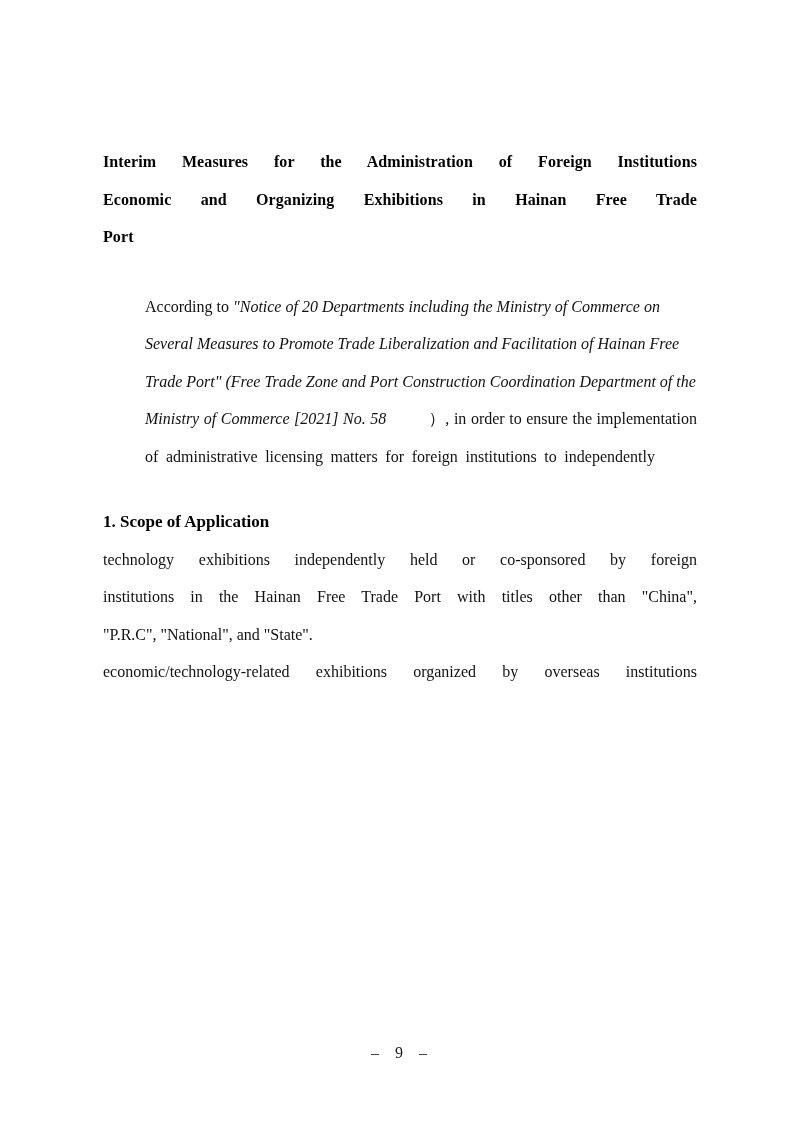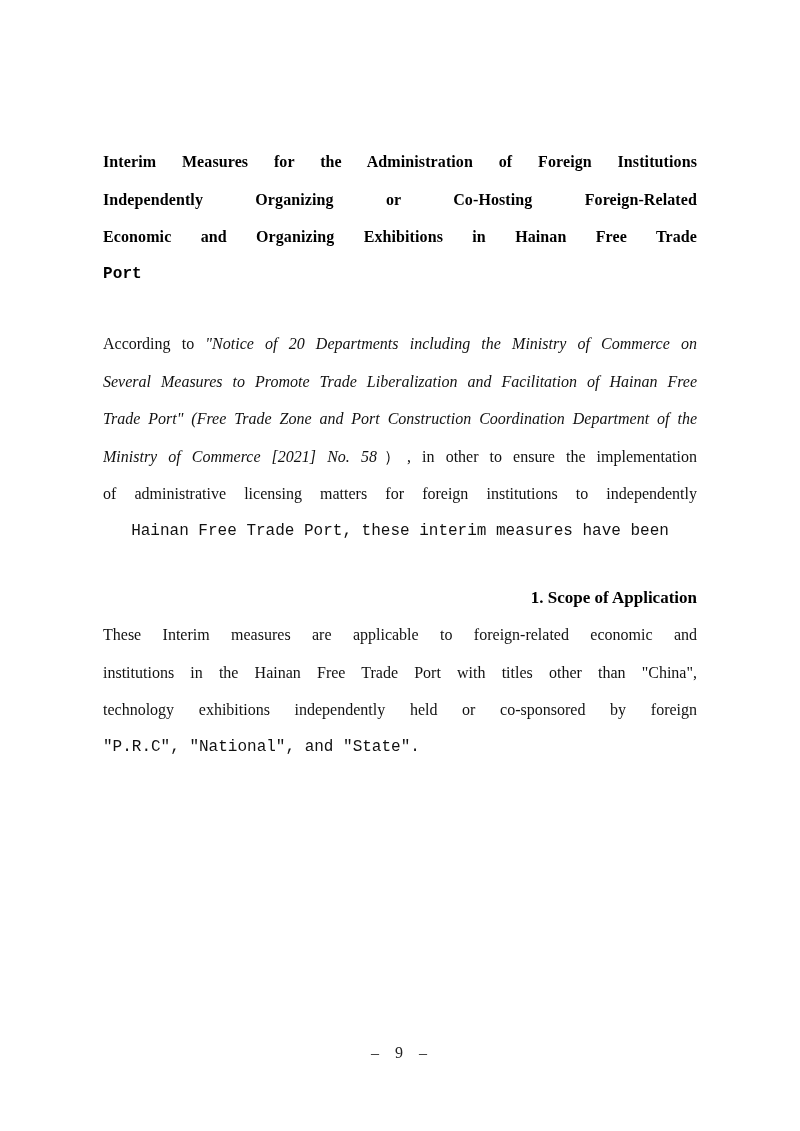--- a/index.html
+++ b/index.html
@@ -26,49 +26,49 @@
     display: block;
     width: 100%;
     line-height: 37.5px;
     text-align: justify;
     text-align-last: justify;
     white-space: normal;
     overflow: hidden;
     max-height: 38px;
   }
   .jline.last {
-    text-align: center;
+    text-align: right;
     text-align-last: left;
-    font-family: Liberation Mono, monospace;
   }
   .title-block {
     font-size: 16px;
     font-weight: bold;
     color: #000000;
     letter-spacing: 0.1px;
   }
   .body-text {
     font-size: 16px;
   }
   .intro-block {
     margin-top: 32px;
   }
   .section-heading {
     margin-top: 28px;
     font-size: 17px;
     font-weight: bold;
     color: #000000;
     line-height: 37.5px;
-    text-align: right;
+    text-align: left;
   }
   .it {
     font-style: italic;
   }
   .rm {
     font-style: normal;
+    margin-left: 42px;
   }
   .footer {
     position: absolute;
     left: 0;
     top: 1041px;
     width: 100%;
     text-align: center;
     font-size: 16px;
     color: #222222;
     letter-spacing: 2px;
@@ -77,44 +77,42 @@
   }
 </style>
 </head>
 <body>
 
 <div class="page">
   <div class="content">
 
     <div class="title-block">
       <div class="jline">Interim Measures for the Administration of Foreign Institutions</div>
-      <div class="jline">Independently Organizing or Co-Hosting Foreign-Related</div>
       <div class="jline">Economic and Organizing Exhibitions in Hainan Free Trade</div>
       <div class="jline last">Port</div>
     </div>
 
     <div class="intro-block body-text">
       <div class="jline"><span class="rm">According to </span><span class="it">"Notice of 20 Departments including the Ministry of Commerce on</span><span class="rm"></span></div>
       <div class="jline"><span class="rm"></span><span class="it">Several Measures to Promote Trade Liberalization and Facilitation of Hainan Free</span><span class="rm"></span></div>
       <div class="jline"><span class="rm"></span><span class="it">Trade Port" (Free Trade Zone and Port Construction Coordination Department of the</span><span class="rm"></span></div>
-      <div class="jline"><span class="rm"></span><span class="it">Ministry of Commerce [2021] No. 58</span><span class="rm">）, in other to ensure the implementation</span></div>
+      <div class="jline"><span class="rm"></span><span class="it">Ministry of Commerce [2021] No. 58</span><span class="rm">）, in order to ensure the implementation</span></div>
       <div class="jline"><span class="rm">of administrative licensing matters for foreign institutions to independently</span><span class="it"></span><span class="rm"></span></div>
-      <div class="jline last"><span class="rm">Hainan Free Trade Port, these interim measures have been formulated.</span><span class="it"></span><span class="rm"></span></div>
     </div>
 
     <div class="section-heading">1. Scope of Application</div>
 
     <div class="body-text">
-      <div class="jline">These Interim measures are applicable to foreign-related economic and</div>
+      <div class="jline">technology exhibitions independently held or co-sponsored by foreign</div>
       <div class="jline">institutions in the Hainan Free Trade Port with titles other than "China",</div>
-      <div class="jline">technology exhibitions independently held or co-sponsored by foreign</div>
       <div class="jline last">"P.R.C", "National", and "State".</div>
     </div>
 
 
     <div class="body-text">
+      <div class="jline">economic/technology-related exhibitions organized by overseas institutions</div>
     </div>
 
 
   </div>
 
   <div class="footer">– 9 –</div>
 </div>
 
 </body></html>

